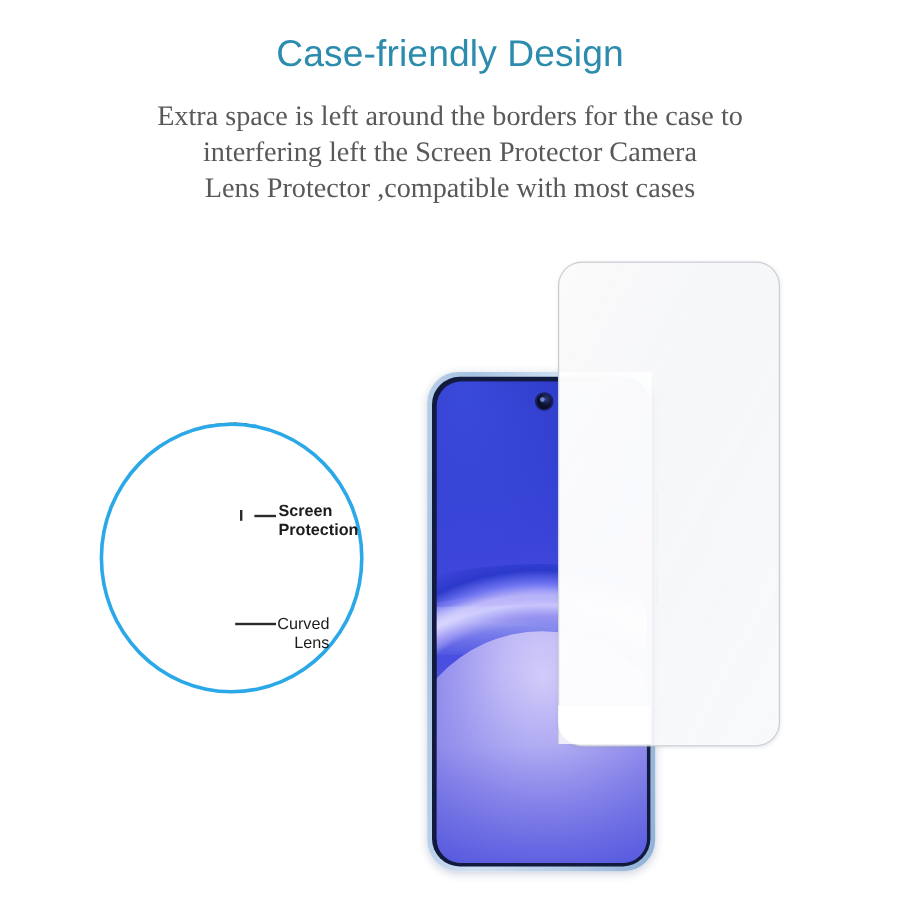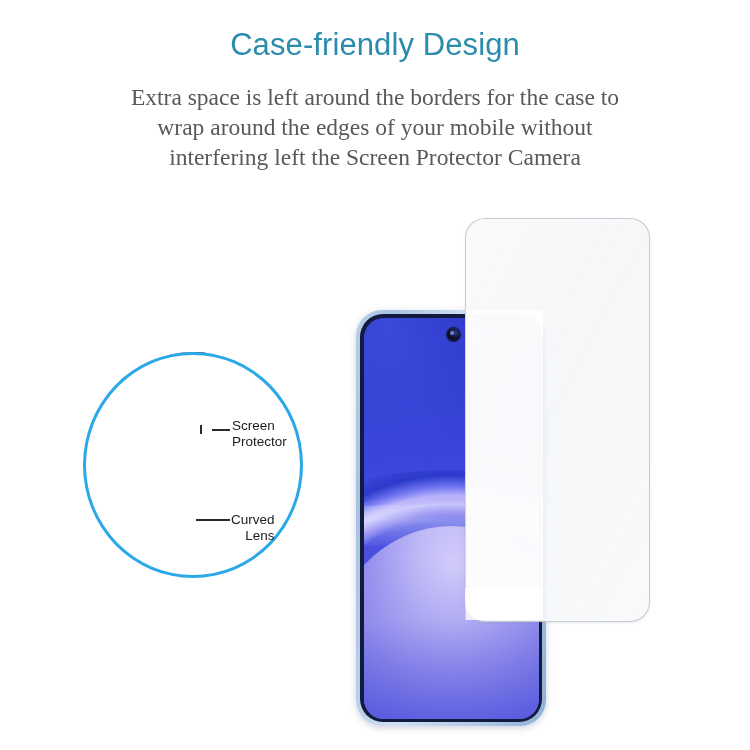--- a/index.html
+++ b/index.html
@@ -357,35 +357,35 @@
     height: 9px;
     background: #2a2a2a;
   }
   .callout-label {
     position: absolute;
     font-size: 13.5px;
     line-height: 15.5px;
     color: #1c1c1c;
     white-space: nowrap;
   }
-  #label-screen-protection { left: 232px; top: 418px; text-align: left; }
+  #label-screen-protection { left: 232px; top: 418px; text-align: left; font-weight: bold; }
   #label-curved-edge { left: 231px; top: 512px; text-align: right; }
   .callout-label .ln { display: block; }
 </style>
 </head>
 <body>
 
 <div id="stage">
 
   <div id="headline">Case-friendly Design</div>
 
   <div id="subcopy">
     <span class="ln">Extra space is left around the borders for the case to</span>
-    <span class="ln">wrap around the edges of your mobile without</span>
     <span class="ln">interfering left the Screen Protector Camera</span>
+    <span class="ln">Lens Protector ,compatible with most cases</span>
   </div>
 
   <div id="phone">
     <div id="bezel">
       <div id="screen">
         <div class="wp-glow"></div>
         <div class="arc-band"></div>
         <div class="arc-band2"></div>
         <div class="sweep"></div>
         <div class="dome"></div>
@@ -413,21 +413,21 @@
       <div class="xs-cyan"></div>
       <div class="xs-cyan-tip"></div>
     </div>
     <div id="callout-ring"></div>
   </div>
 
   <div class="leader-tick" style="left:200px; top:425px;"></div>
   <div class="leader" style="left:212px; top:429px; width:18px;"></div>
   <div class="callout-label" id="label-screen-protection">
     <span class="ln">Screen</span>
-    <span class="ln">Protector</span>
+    <span class="ln">Protection</span>
   </div>
 
   <div class="leader" style="left:196px; top:519px; width:34px;"></div>
   <div class="callout-label" id="label-curved-edge">
     <span class="ln">Curved</span>
     <span class="ln">Lens</span>
   </div>
 
 </div>
 

